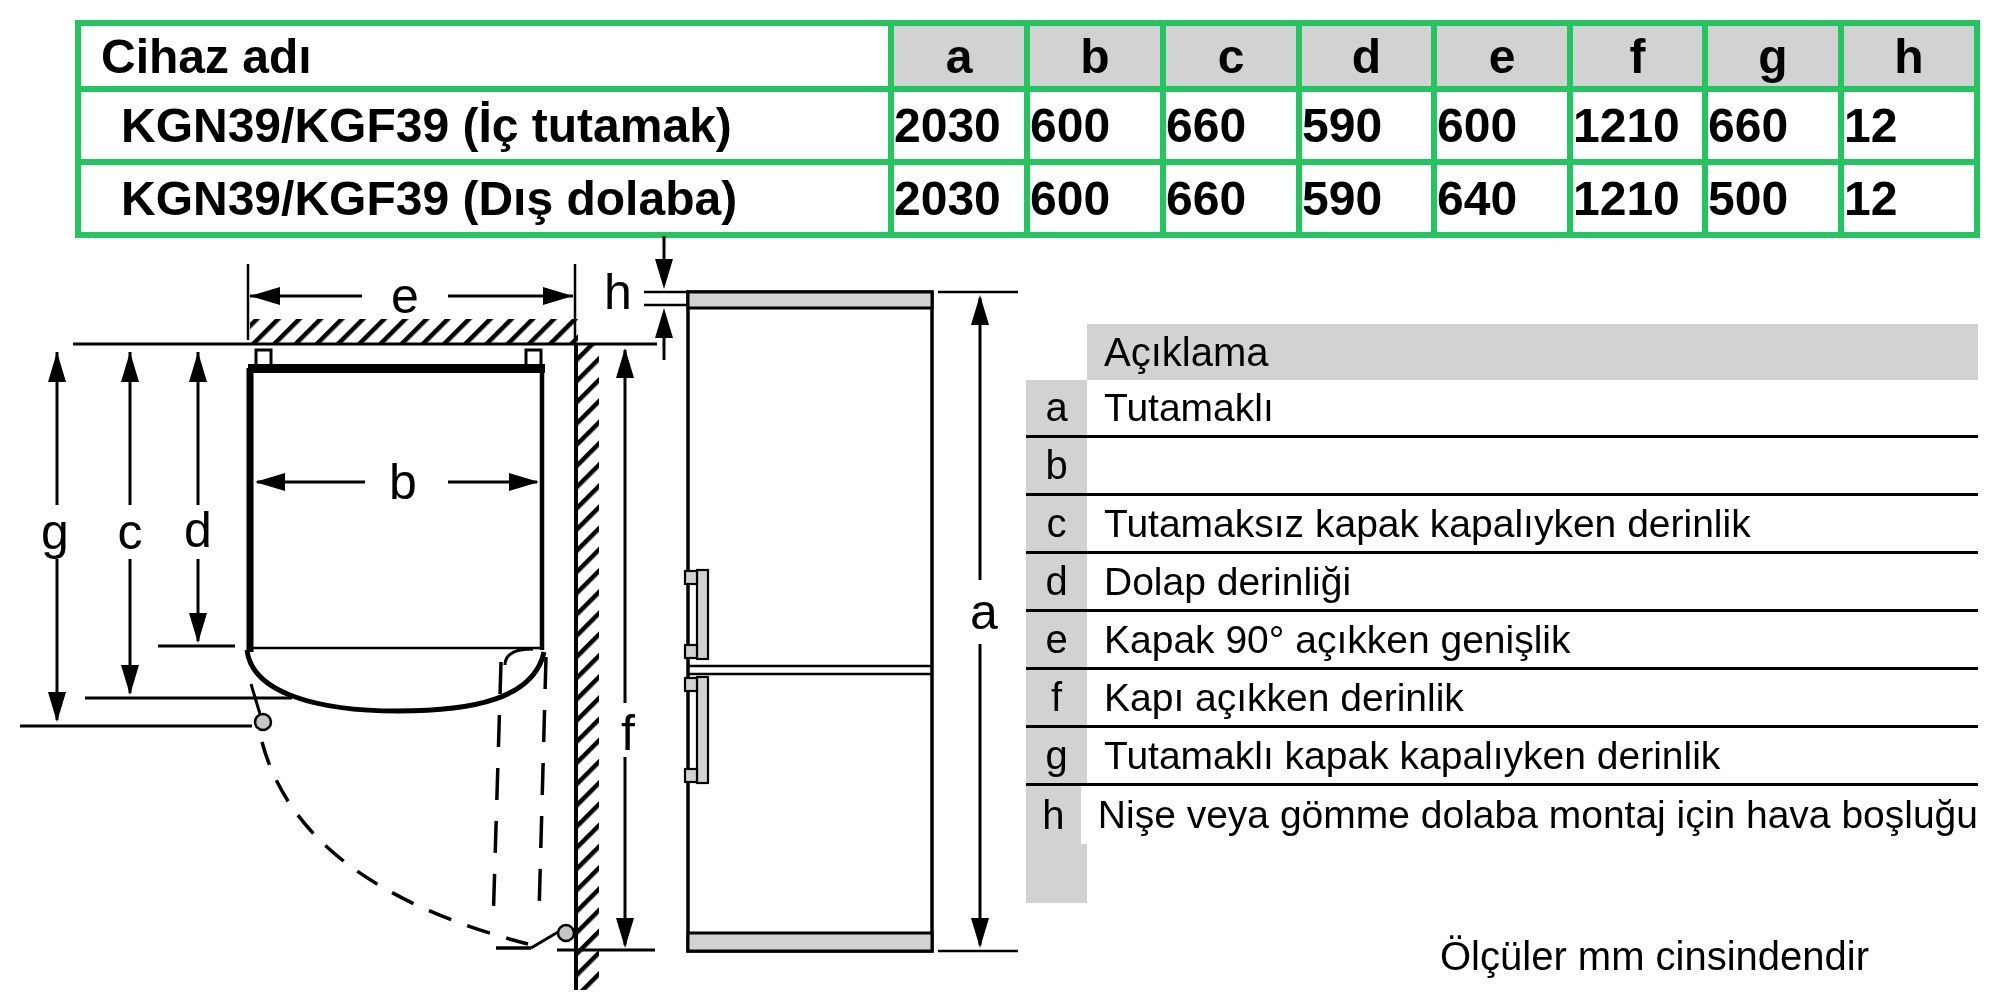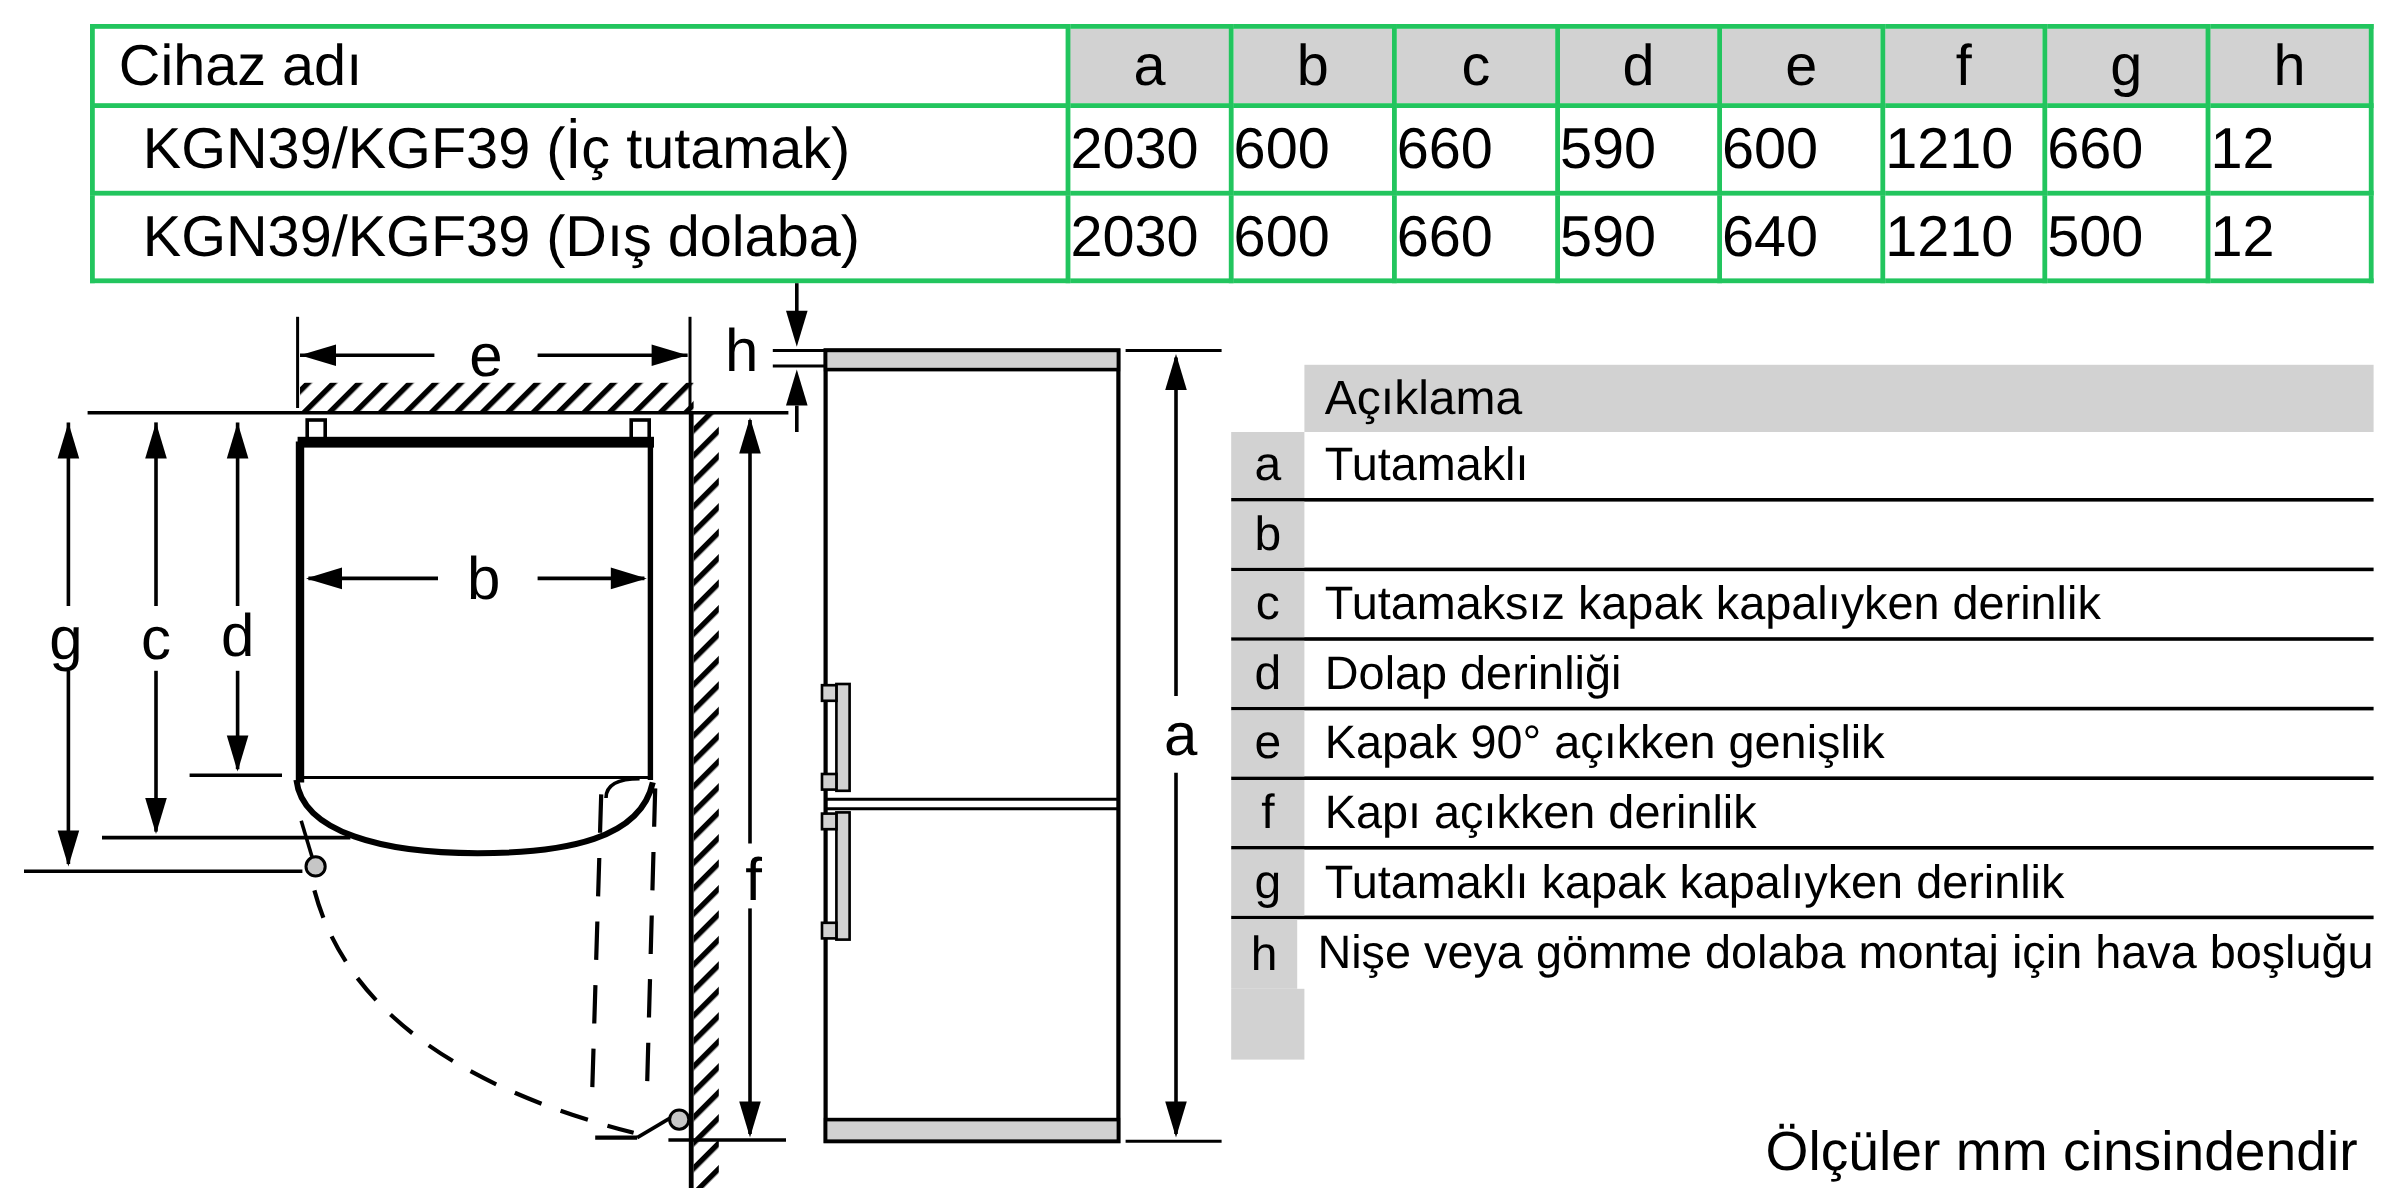--- a/index.html
+++ b/index.html
@@ -1,43 +1,43 @@
 <!DOCTYPE html>
 <html><head>
 <meta charset="utf-8">
 <style>
   html,body{margin:0;padding:0;background:#fff;}
   #screen{position:relative;width:2000px;height:1000px;background:#ffffff;overflow:hidden;
           font-family:"Liberation Sans", sans-serif;color:#000;}
 
   
   .dim-table{position:absolute;left:75px;top:20px;border-collapse:collapse;table-layout:fixed;}
-  .dim-table td,.dim-table th{border:4px solid #22c55e;font-weight:normal;font-size:48px;
+  .dim-table td,.dim-table th{border:6px solid #22c55e;font-weight:bold;font-size:48px;
       padding:0;overflow:hidden;white-space:nowrap;}
   .dim-table th.devhead{text-align:left;padding-left:20px;background:#fff;}
   .dim-table th.dimhead{background:#d2d2d2;text-align:center;}
   .dim-table td.devname{text-align:left;padding-left:40px;}
   .dim-table td.val{text-align:left;}
   .dim-table tr.hrow{height:66px;}
   .dim-table tr.drow{height:73px;margin-left:28px;}
 
   
-  .legend{position:absolute;left:1026px;top:304px;width:952px;}
+  .legend{position:absolute;left:1026px;top:324px;width:952px;}
   .legend .hdr{display:flex;height:56px;}
   .legend .hdr .corner{width:61px;background:#fff;}
   .legend .hdr .title{flex:1;background:#d2d2d2;font-size:40px;display:flex;align-items:center;padding-left:17px;}
   .legend .row{display:flex;height:58px;border-bottom:3px solid #000;box-sizing:border-box;}
   .legend .row.last{border-bottom:none;}
   .legend .row .key{width:61px;background:#d2d2d2;font-size:40px;display:flex;align-items:center;justify-content:center;}
   .legend .row .desc{flex:1;font-size:39px;display:flex;align-items:center;padding-left:17px;white-space:nowrap;}
   .legend .tail{width:61px;height:59px;background:#d2d2d2;}
 
   
-  .footer-note{position:absolute;left:1440px;top:934px;width:556px;text-align:center;
-      font-size:46px;line-height:1.1;white-space:nowrap;}
+  .footer-note{position:absolute;left:1440px;top:934px;width:556px;text-align:left;
+      font-size:40px;line-height:1.1;white-space:nowrap;}
 
   
   .drawing{position:absolute;left:0;top:0;width:2000px;height:1000px;}
   .drawing text{font-family:"Liberation Sans", sans-serif;font-size:50px;fill:#000;}
 </style>
 </head>
 <body>
 
 <div id="screen">
 

